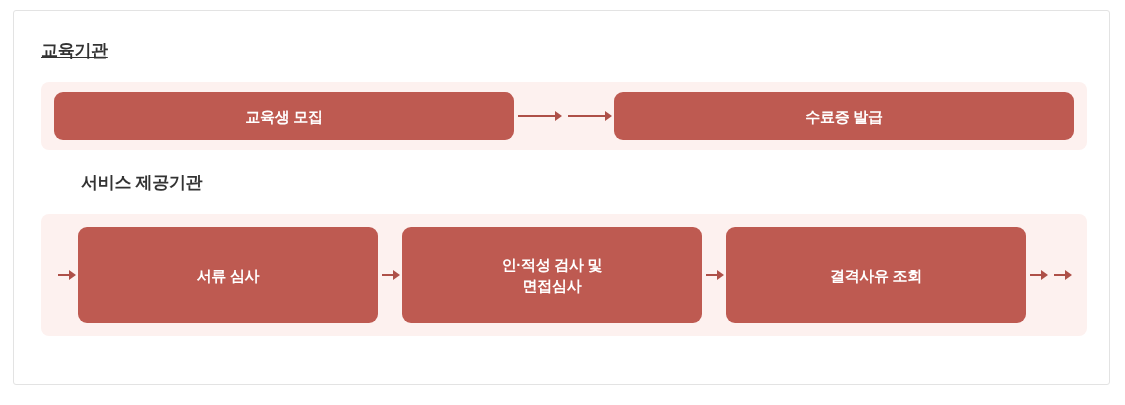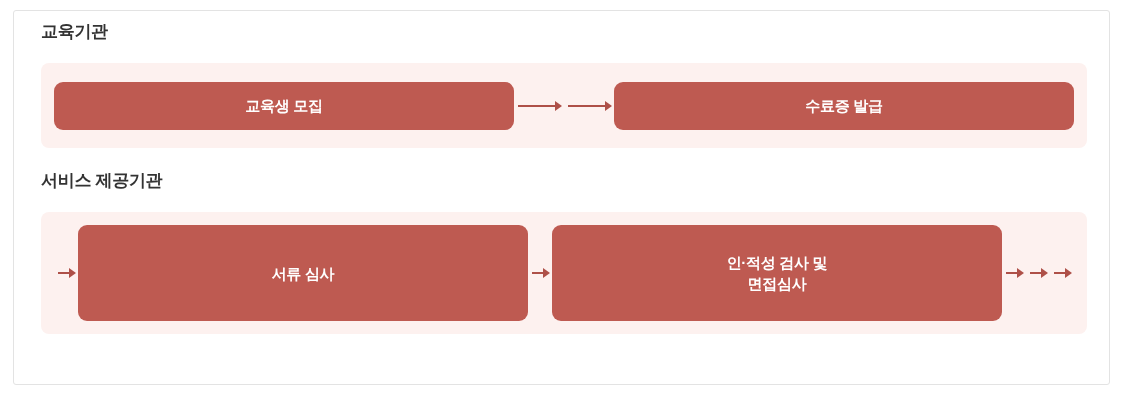--- a/index.html
+++ b/index.html
@@ -18,31 +18,31 @@
     border-radius: 3px;
     padding: 0 22px 0 27px;
   }
   .section-title {
     font-size: 17px;
     font-weight: 700;
     color: #333333;
     letter-spacing: -0.3px;
     line-height: 20px;
   }
-  .section-title.first { margin-top: 11px; }
-  .section-title.second { margin-top: 23px; }
+  .section-title.first { margin-top: 30px; text-decoration: underline; }
+  .section-title.second { margin-top: 23px; margin-left: 40px; }
   .flow-panel {
     background: #fdf1ef;
     border-radius: 8px;
     margin-top: 21px;
     display: flex;
     align-items: center;
     padding: 13px;
   }
-  .flow-panel.top-row { height: 85px; }
+  .flow-panel.top-row { height: 68px; }
   .flow-panel.bottom-row { height: 122px; }
   .step-box {
     flex: 1 1 0;
     background: #be5a51;
     border-radius: 9px;
     color: #ffffff;
     font-weight: 700;
     font-size: 15px;
     letter-spacing: -0.3px;
     display: flex;
@@ -94,17 +94,18 @@
 
   <div class="section-title second">서비스 제공기관</div>
 
   <div class="flow-panel bottom-row">
     <div class="flow-arrow"></div>
     <div class="step-box">서류 심사</div>
     <div class="flow-arrow"></div>
     <div class="step-box">인·적성 검사 및
 면접심사</div>
     <div class="flow-arrow"></div>
+    <div class="step-box">결격사유 조회</div>
     <div class="flow-arrow"></div>
     <div class="flow-arrow"></div>
   </div>
 
 </div>
 
 </body></html>

